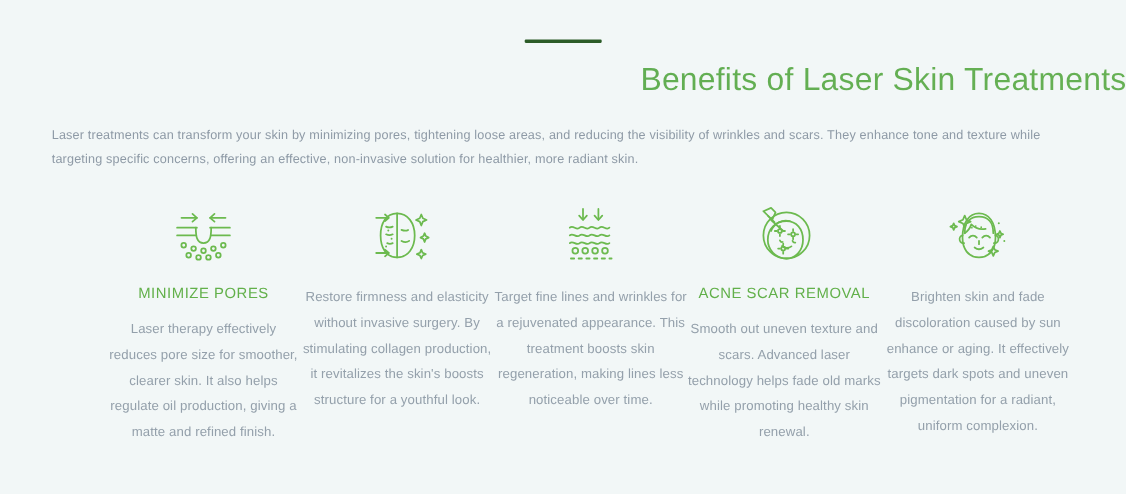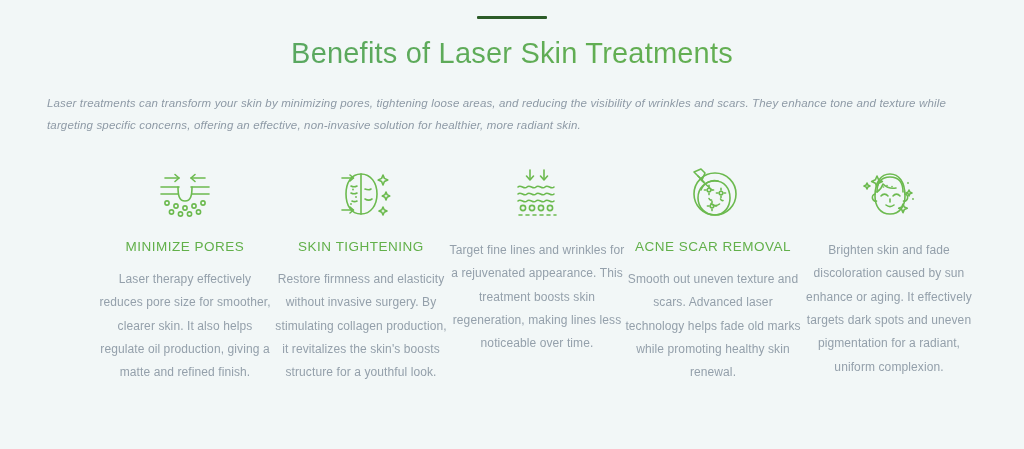--- a/index.html
+++ b/index.html
@@ -16,22 +16,22 @@
   .page {
     position: relative;
     width: 1024px;
     height: 449px;
     background: #f2f7f7;
     box-sizing: border-box;
   }
 
   
   .header {
-    text-align: center;
-    padding-top: 16px;
+    text-align: right;
+    padding-top: 36px;
   }
   .divider {
     width: 70px;
     height: 3px;
     background: #2c5c28;
     margin: 0 auto 18px auto;
     border-radius: 1px;
   }
   .page-title {
     font-size: 29px;
@@ -48,21 +48,20 @@
 
   
   .intro {
     margin: 22px auto 0 auto;
     width: 930px;
     font-size: 11.5px;
     line-height: 1.95;
     color: #8e9aa6;
     text-align: left;
     letter-spacing: 0.15px;
-    font-style: italic;
   }
 
   
   .cards {
     display: flex;
     justify-content: flex-end;
     width: 930px;
     margin: 26px auto 0 auto;
     align-items: flex-start;
   }
@@ -152,21 +151,20 @@
           <circle cx="24" cy="23.5" r="0.9" fill="#6cba4f" stroke="none"></circle>
           <circle cx="27" cy="31" r="0.9" fill="#6cba4f" stroke="none"></circle>
           <circle cx="22" cy="38" r="0.9" fill="#6cba4f" stroke="none"></circle>
           <path d="M36 23 c2.5 1 4.5 1 6 0"></path>
           <path d="M36 33 c2.5 1.5 5 1.5 7 0"></path>
           <path d="M54 9 l1.4 3.4 L58.8 14 l-3.4 1.5 L54 19 l-1.4 -3.5 L49.2 14 l3.4 -1.6 Z"></path>
           <path d="M57 26 l1.1 2.6 L60.7 30 l-2.6 1.2 L57 34 l-1.1 -2.8 L53.3 30 l2.6 -1.4 Z"></path>
           <path d="M54 41 l1.2 2.8 L58 45 l-2.8 1.3 L54 49 l-1.2 -2.7 L50 45 l2.8 -1.2 Z"></path>
         </svg>
       </div>
-      <h3 class="card-title">SKIN TIGHTENING</h3>
       <p class="card-text">Restore firmness and elasticity without invasive surgery. By stimulating collagen production, it revitalizes the skin's boosts structure for a youthful look.</p>
     </div>
 
     <div class="card">
       <div class="card-icon">
         <svg width="64" height="56" viewBox="0 0 64 56" fill="none" stroke="#6cba4f" stroke-width="1.6" stroke-linecap="round" stroke-linejoin="round">
           <path d="M25 4 V13"></path>
           <path d="M21.5 10 L25 14 L28.5 10"></path>
           <path d="M39 4 V13"></path>
           <path d="M35.5 10 L39 14 L42.5 10"></path>

